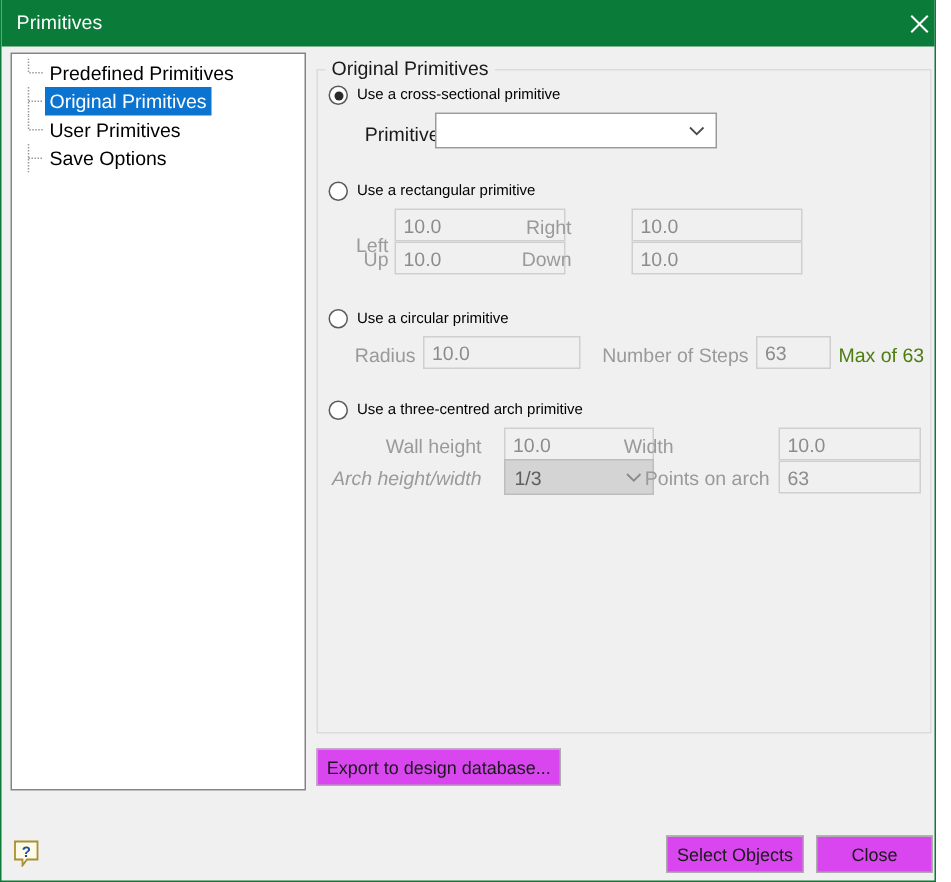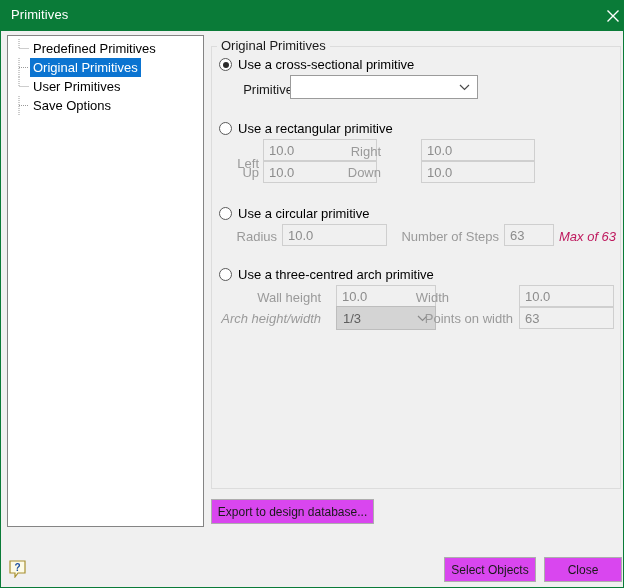--- a/index.html
+++ b/index.html
@@ -135,39 +135,38 @@
   }
   .radio.checked::after {
     content: "";
     position: absolute;
     left: 2.5px; top: 2.5px;
     width: 6px; height: 6px;
     border-radius: 50%;
     background: #2b2b2b;
   }
   .radio-label {
-    font-size: 13px;
+    font-size: 10px;
     color: #000000;
   }
 
   
   .fld-label {
     position: absolute;
     font-size: 13px;
     color: #9a9a9a;
     white-space: nowrap;
     text-align: right;
   }
   .fld-label.enabled { color: #1a1a1a; }
   .static-note {
     position: absolute;
     font-size: 13px;
-    color: #be185d;
-    white-space: nowrap;
-    font-style: italic;
+    color: #4d7c0f;
+    white-space: nowrap;
   }
   .txt {
     position: absolute;
     box-sizing: border-box;
     height: 22px;
     border: 1px solid #cfcfcf;
     background: #f0f0f0;
     color: #8c8c8c;
     font-family: "Liberation Sans", sans-serif;
     font-size: 13px;
@@ -341,21 +340,21 @@
   <div class="fld-label" style="left:180px; top:311px; width:140px;font-style:italic;">Arch height/width</div>
   <div class="combo disabled" style="left:335px; top:306px; width:100px;">
     <span class="val">1/3</span>
     <span class="arrow">
       <svg width="11" height="7" viewBox="0 0 11 7">
         <path d="M1 1 L5.5 5.5 L10 1" stroke="#8a8a8a" stroke-width="1.2" fill="none"></path>
       </svg>
     </span>
   </div>
 
-  <div class="fld-label" style="left:400px; top:311px; width:112px;">Points on width</div>
+  <div class="fld-label" style="left:400px; top:311px; width:112px;">Points on arch</div>
   <input class="txt" type="text" readonly="" style="left: 518px; top: 307px; width: 95px;" value="63">
 
   <div class="btn" style="left:210px; top:499px; width:163px; height:25px;">Export to design database...</div>
 
   <svg class="help-icon" viewBox="0 0 17 18">
     <path d="M1 1 H16 V13 H9 L6 17 L6 13 H1 Z" fill="#fdfbe8" stroke="#a89030" stroke-width="1.2"></path>
     <text x="8.5" y="11" font-family="Liberation Sans, sans-serif" font-size="10" font-weight="bold" fill="#1c4fa0" text-anchor="middle">?</text>
   </svg>
 
   <div class="btn" style="left:443px; top:557px; width:92px; height:25px;">Select Objects</div>

